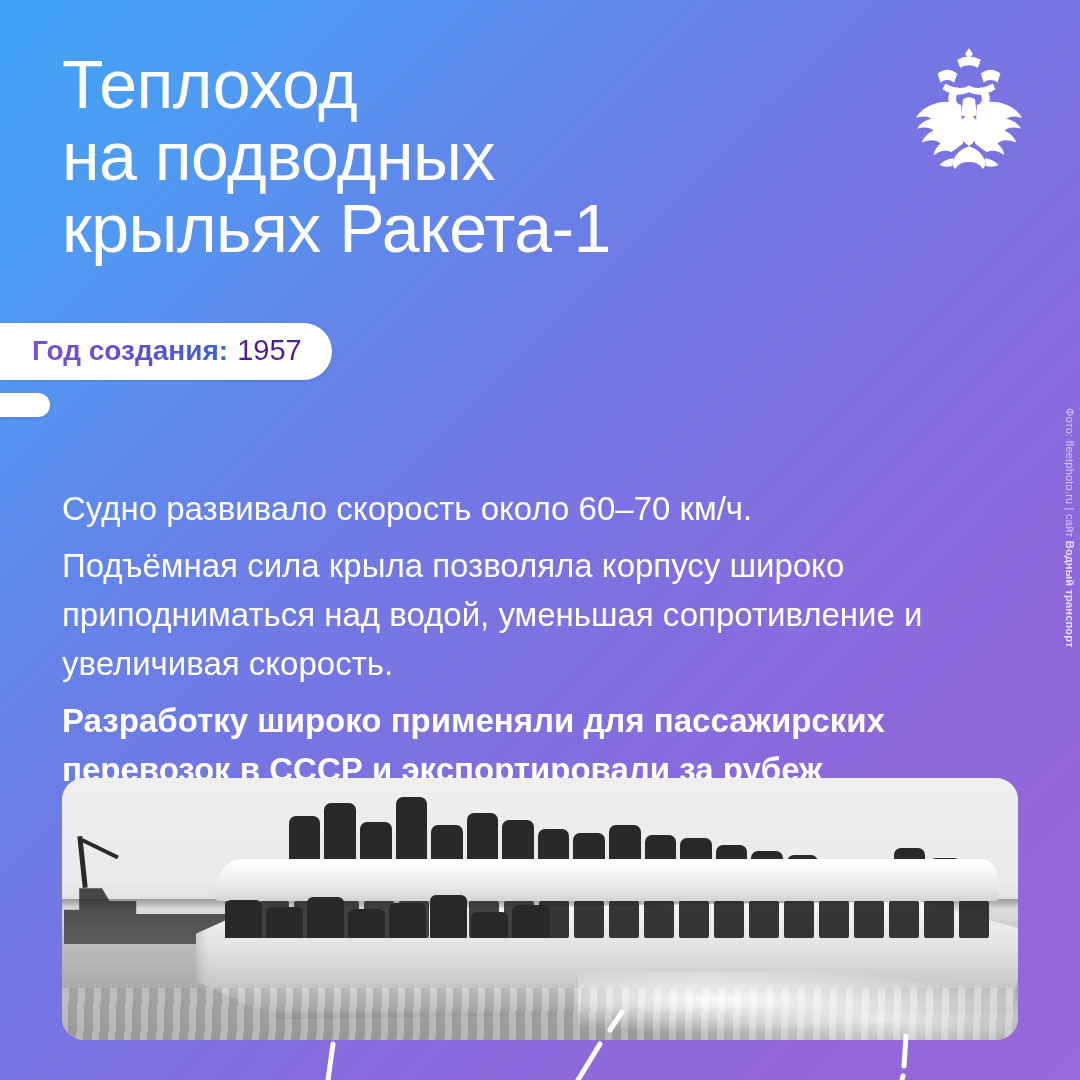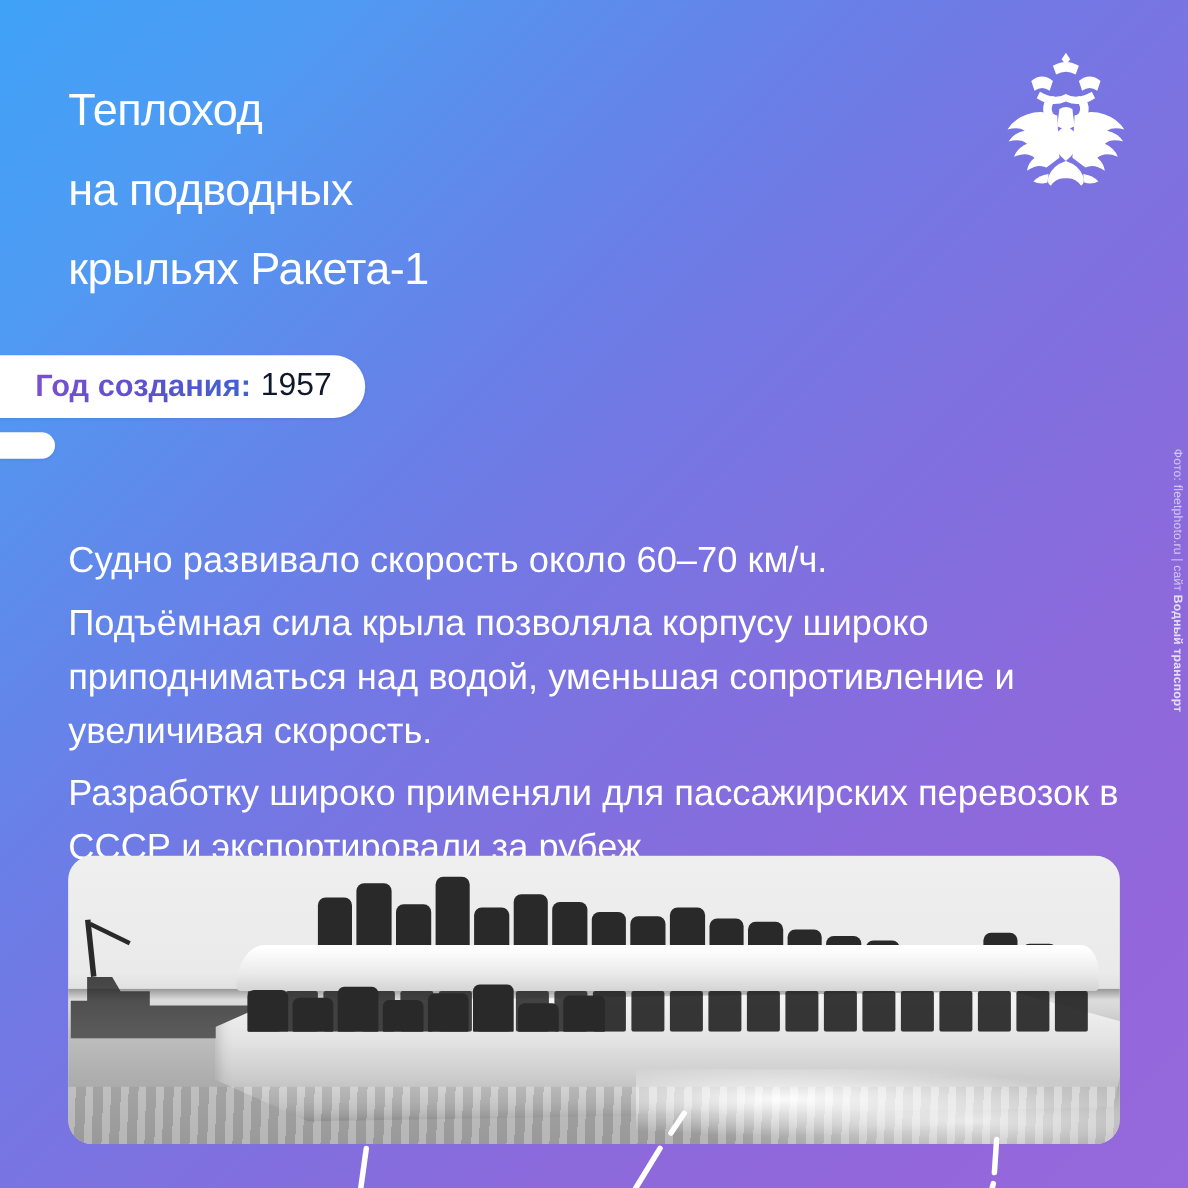--- a/index.html
+++ b/index.html
@@ -32,24 +32,24 @@
     right: 52px;
     width: 118px;
     height: 128px;
   }
   .emblem svg { display: block; width: 100%; height: 100%; }
 
   
   .title {
     position: absolute;
     left: 62px;
-    top: 64px;
+    top: 48px;
     width: 800px;
     color: #ffffff;
-    font-size: 41px;
+    font-size: 68px;
     line-height: 72px;
     font-weight: 400;
     letter-spacing: -0.5px;
     white-space: pre-line;
   }
 
   
   .pill {
     position: absolute;
     left: -42px;
@@ -68,38 +68,38 @@
     font-size: 28px;
     background: linear-gradient(90deg, #7b4fd0 0%, #5a52cf 55%, #3f63cf 100%);
     -webkit-background-clip: text;
     background-clip: text;
     color: transparent;
     margin-left: 12px;
     -webkit-text-fill-color: transparent;
   }
   .pill-value {
     font-size: 29px;
-    color: #0f172a;
+    color: #4c1d95;
     margin-left: 9px;
     font-weight: 400;
   }
 
   
   .body-copy {
     position: absolute;
     left: 62px;
     top: 484px;
     width: 975px;
     color: #ffffff;
     font-size: 33px;
     line-height: 49px;
     font-weight: 400;
   }
   .body-copy p { margin: 0 0 8px 0; }
-  .body-copy p:last-child { margin-bottom: 0; }
+  .body-copy p:last-child { margin-bottom: 0; font-weight: bold; }
 
   
   .credit {
     position: absolute;
     right: 4px;
     top: 408px;
     font-size: 11px;
     color: rgba(255,255,255,0.62);
     writing-mode: vertical-rl;
     text-orientation: mixed;

